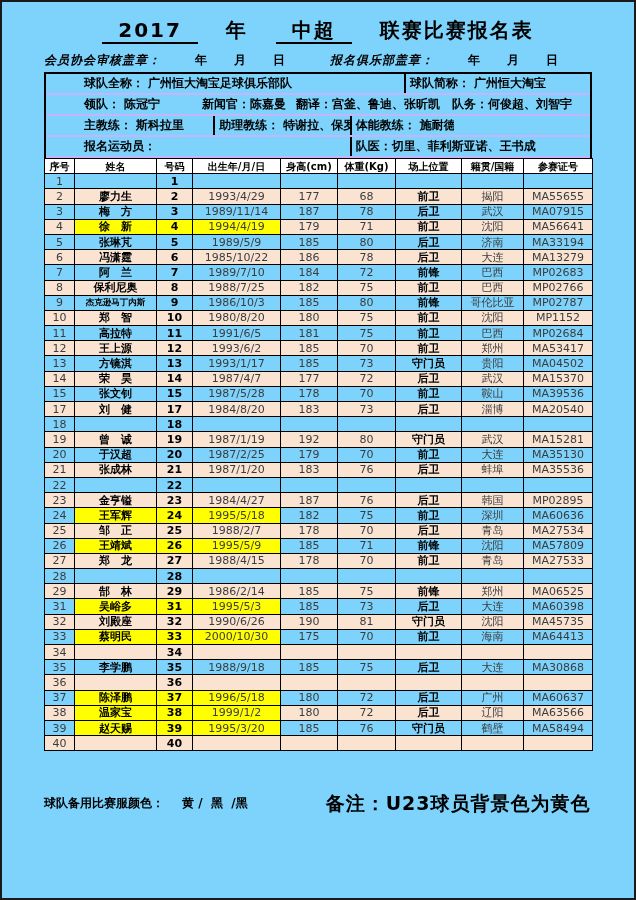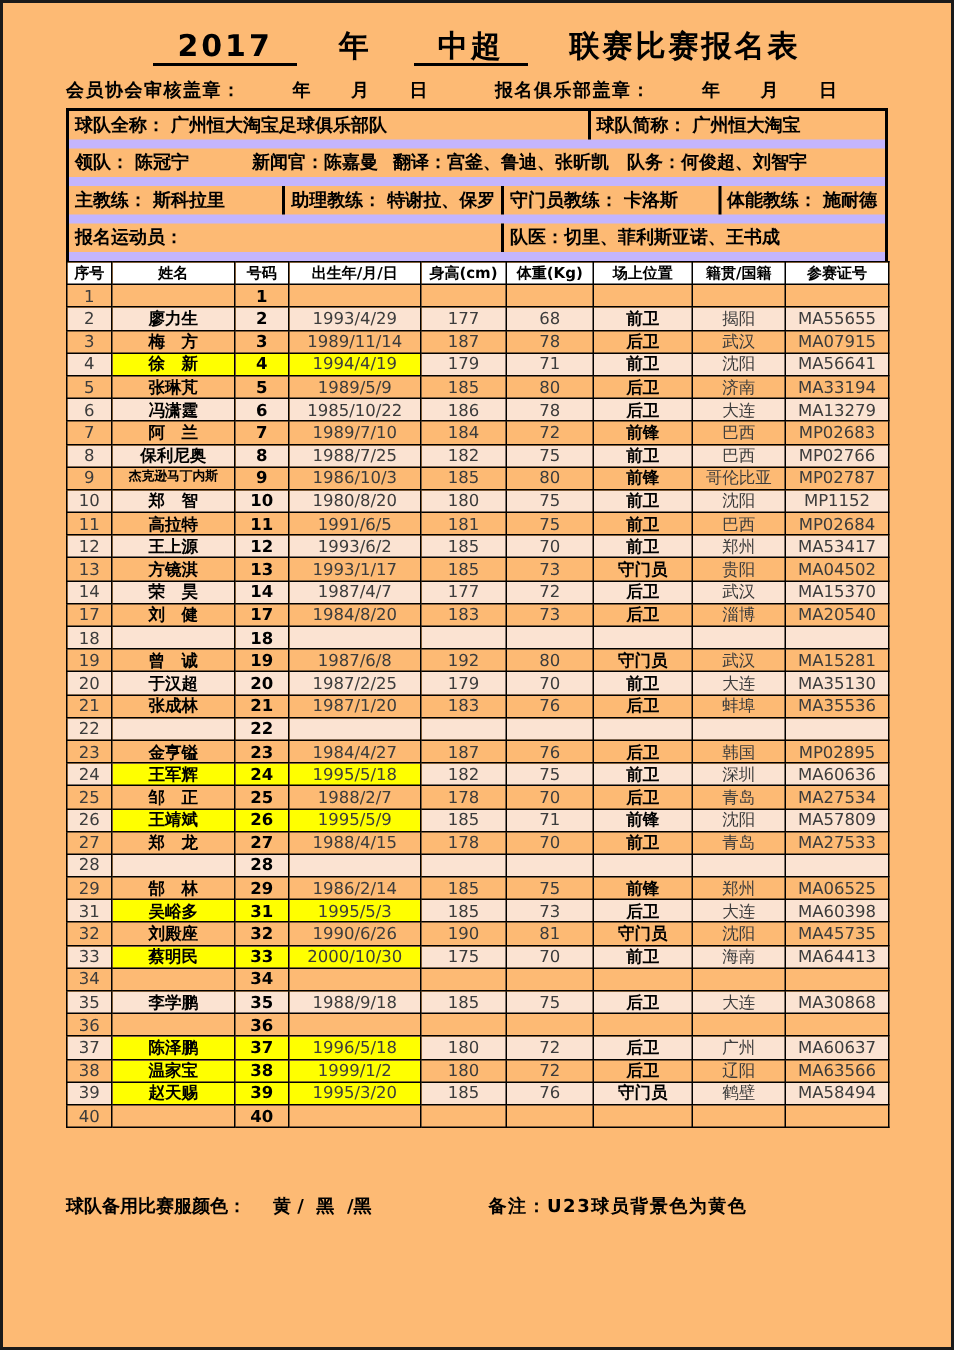--- a/index.html
+++ b/index.html
@@ -1,34 +1,34 @@
 <!DOCTYPE html>
 <html><head>
 <meta charset="utf-8">
 <style>
   html,body{margin:0;padding:0;background:#e8e8e8;}
   .page{
     position:relative;width:636px;height:900px;box-sizing:border-box;
-    background:#fdba74;border:2px solid #1a1a1a;
+    background:#7dd3fc;border:2px solid #1a1a1a;
     font-family:"DejaVu Sans","Liberation Sans",sans-serif;color:#000;
     overflow:hidden;
   }
   .content{width:548px;margin:0 auto;}
   
   .title{margin-top:16px;text-align:center;font-size:20px;font-weight:bold;letter-spacing:2px;line-height:24px;}
   .title .u{display:inline-block;border-bottom:2px solid #000;padding:0 16px;}
   .title .gap{display:inline-block;width:10px;}
   
   .stamp{display:flex;align-items:flex-end;font-size:12px;font-weight:bold;margin:8px 0 3px 0;white-space:pre;}
-  .stamp .lbl{letter-spacing:1px;}
+  .stamp .lbl{letter-spacing:1px;font-style:italic;}
   .stamp .ymd{letter-spacing:1px;margin-left:34px;}
   .stamp .lbl2{margin-left:44px;}
   
   .info{border:2px solid #000;border-bottom:none;font-size:12px;font-weight:bold;}
-  .irow{display:flex;border-bottom:6px solid #c4b5fd;}
+  .irow{display:flex;border-bottom:2px solid #c4b5fd;padding-left:34px;}
   .icell{box-sizing:border-box;padding:2px 4px;line-height:15px;border-right:2px solid #000;white-space:pre;overflow:hidden;}
   .icell:last-child{border-right:none;}
   .icell .val{margin-left:4px;}
   .w64{width:63.9%;} .w36{width:36.1%;} .w100{width:100%;}
   .wq1{width:26.5%;} .wq2{width:26.8%;} .wq3{width:26.6%;} .wq4{width:20.1%;}
   .wh1{width:53.3%;} .wh2{width:46.7%;}
   
   table.players{border-collapse:collapse;width:548px;table-layout:fixed;}
   table.players th,table.players td{
     border:1.5px solid #000;height:14.2px;line-height:13px;padding:0 1px;
@@ -37,21 +37,21 @@
   table.players th{font-weight:bold;font-size:10px;background:#fff;}
   tbody tr:nth-child(even) td{background:#fbe3d2;}
   td.u23{background:#ffff00 !important;}
   td.col-name,td.col-number,td.col-position{font-weight:bold;}
   td.col-name.small{font-size:8.5px;letter-spacing:0;}
   td.col-birth,td.col-height,td.col-weight,td.col-cert,td.col-origin,td.col-seq{font-weight:normal;color:#3c3c3c;}
   td.col-number{color:#000;}
   
   .footer{display:flex;margin-top:5px;align-items:center;}
   .kits{font-size:12px;font-weight:bold;line-height:19px;white-space:pre;}
-  .note{font-size:12px;font-weight:bold;margin-left:78px;letter-spacing:1px;}
+  .note{font-size:19px;font-weight:bold;margin-left:78px;letter-spacing:1px;}
 </style>
 </head>
 <body>
 
 <div class="page">
   <div class="content">
 
     <div class="title">
       <span class="u">2017</span>
       <span class="gap"></span>
@@ -73,21 +73,20 @@
       <div class="irow">
         <div class="icell w64"><span>球队全称：</span><span class="val">广州恒大淘宝足球俱乐部队</span></div>
         <div class="icell w36"><span>球队简称：</span><span class="val">广州恒大淘宝</span></div>
       </div>
       <div class="irow">
         <div class="icell w100"><span>领队：</span><span class="val">陈冠宁</span><span style="display:inline-block;width:42px;"></span><span>新闻官：</span><span>陈嘉曼</span><span style="display:inline-block;width:10px;"></span><span>翻译：</span><span>宫釜、鲁迪、张昕凯</span><span style="display:inline-block;width:12px;"></span><span>队务：</span><span>何俊超、刘智宇</span></div>
       </div>
       <div class="irow">
         <div class="icell wq1"><span>主教练：</span><span class="val">斯科拉里</span></div>
         <div class="icell wq2"><span>助理教练：</span><span class="val">特谢拉、保罗</span></div>
-        <div class="icell wq3"><span>守门员教练：</span><span class="val">卡洛斯</span></div>
         <div class="icell wq4"><span>体能教练：</span><span class="val">施耐德</span></div>
       </div>
       <div class="irow">
         <div class="icell wh1"><span>报名运动员：</span></div>
         <div class="icell wh2"><span>队医：</span><span>切里、菲利斯亚诺、王书成</span></div>
       </div>
     </div>
 
     <table class="players">
       <colgroup>
@@ -263,20 +262,31 @@
             <td class="col-name">荣　昊</td>
             <td class="col-number">14</td>
             <td class="col-birth">1987/4/7</td>
             <td class="col-height">177</td>
             <td class="col-weight">72</td>
             <td class="col-position">后卫</td>
             <td class="col-origin">武汉</td>
             <td class="col-cert">MA15370</td>
           </tr>
           <tr>
+            <td class="col-seq">15</td>
+            <td class="col-name">张文钊</td>
+            <td class="col-number">15</td>
+            <td class="col-birth">1987/5/28</td>
+            <td class="col-height">178</td>
+            <td class="col-weight">70</td>
+            <td class="col-position">前卫</td>
+            <td class="col-origin">鞍山</td>
+            <td class="col-cert">MA39536</td>
+          </tr>
+          <tr>
             <td class="col-seq">17</td>
             <td class="col-name">刘　健</td>
             <td class="col-number">17</td>
             <td class="col-birth">1984/8/20</td>
             <td class="col-height">183</td>
             <td class="col-weight">73</td>
             <td class="col-position">后卫</td>
             <td class="col-origin">淄博</td>
             <td class="col-cert">MA20540</td>
           </tr>
@@ -288,21 +298,21 @@
             <td class="col-height"></td>
             <td class="col-weight"></td>
             <td class="col-position"></td>
             <td class="col-origin"></td>
             <td class="col-cert"></td>
           </tr>
           <tr>
             <td class="col-seq">19</td>
             <td class="col-name">曾　诚</td>
             <td class="col-number">19</td>
-            <td class="col-birth">1987/6/8</td>
+            <td class="col-birth">1987/1/19</td>
             <td class="col-height">192</td>
             <td class="col-weight">80</td>
             <td class="col-position">守门员</td>
             <td class="col-origin">武汉</td>
             <td class="col-cert">MA15281</td>
           </tr>
           <tr>
             <td class="col-seq">20</td>
             <td class="col-name">于汉超</td>
             <td class="col-number">20</td>

